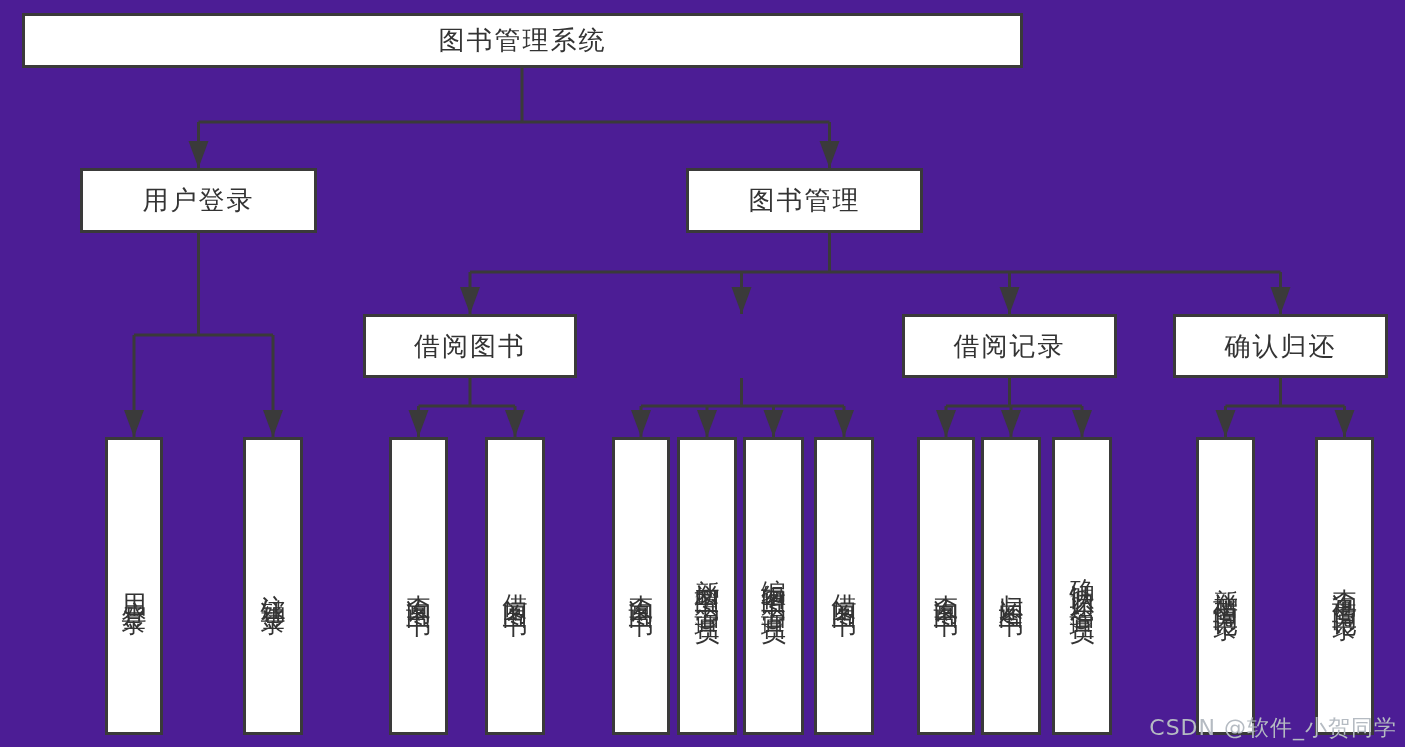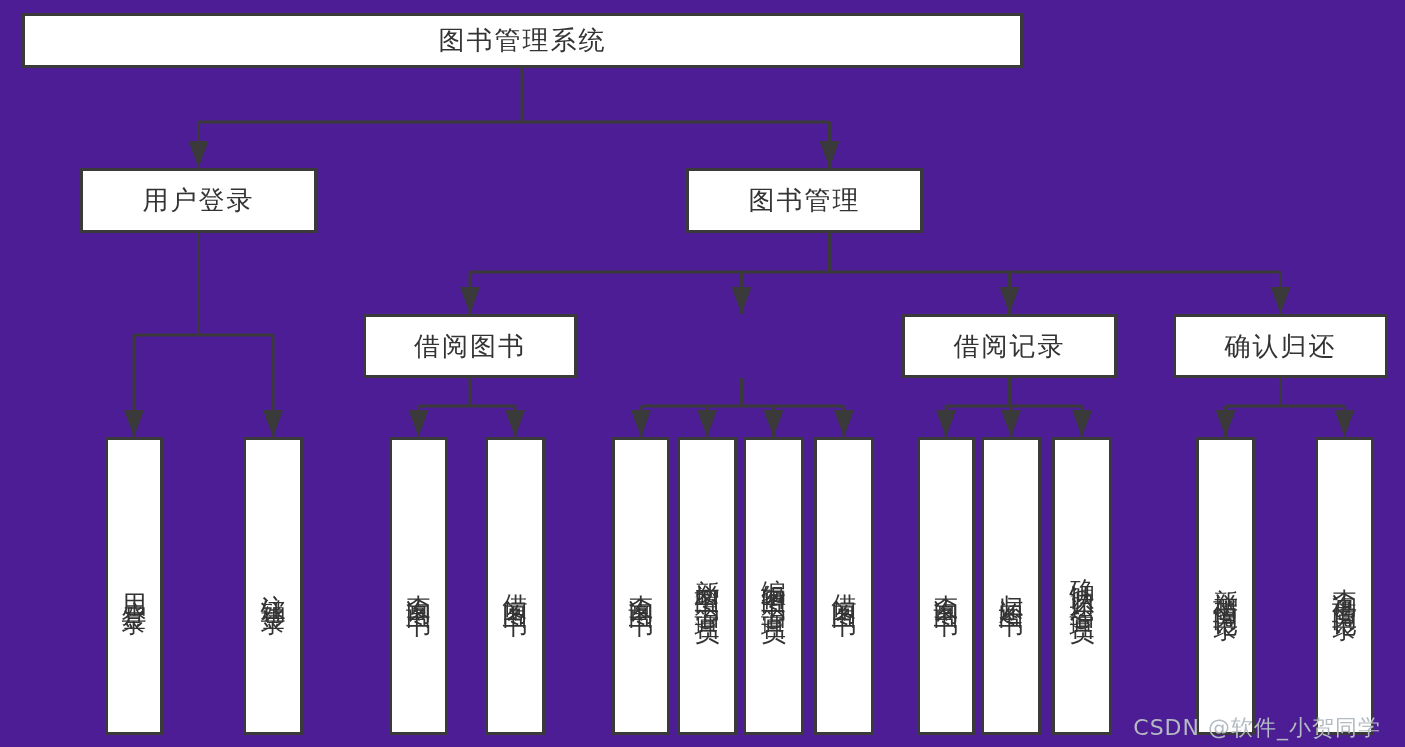--- a/index.html
+++ b/index.html
@@ -30,21 +30,21 @@
   .box.v span{
     writing-mode:vertical-rl;
     text-orientation:mixed;
     font-size:25px;
     letter-spacing:6px;
     color:#333333;
     white-space:nowrap;
   }
   .watermark{
     position:absolute;
-    right:24px;
+    right:8px;
     bottom:4px;
     font-size:22px;
     color:#b5bbc2;
     letter-spacing:1px;
     white-space:nowrap;
     margin-top:20px;
   }
 </style>
 </head>
 <body>

